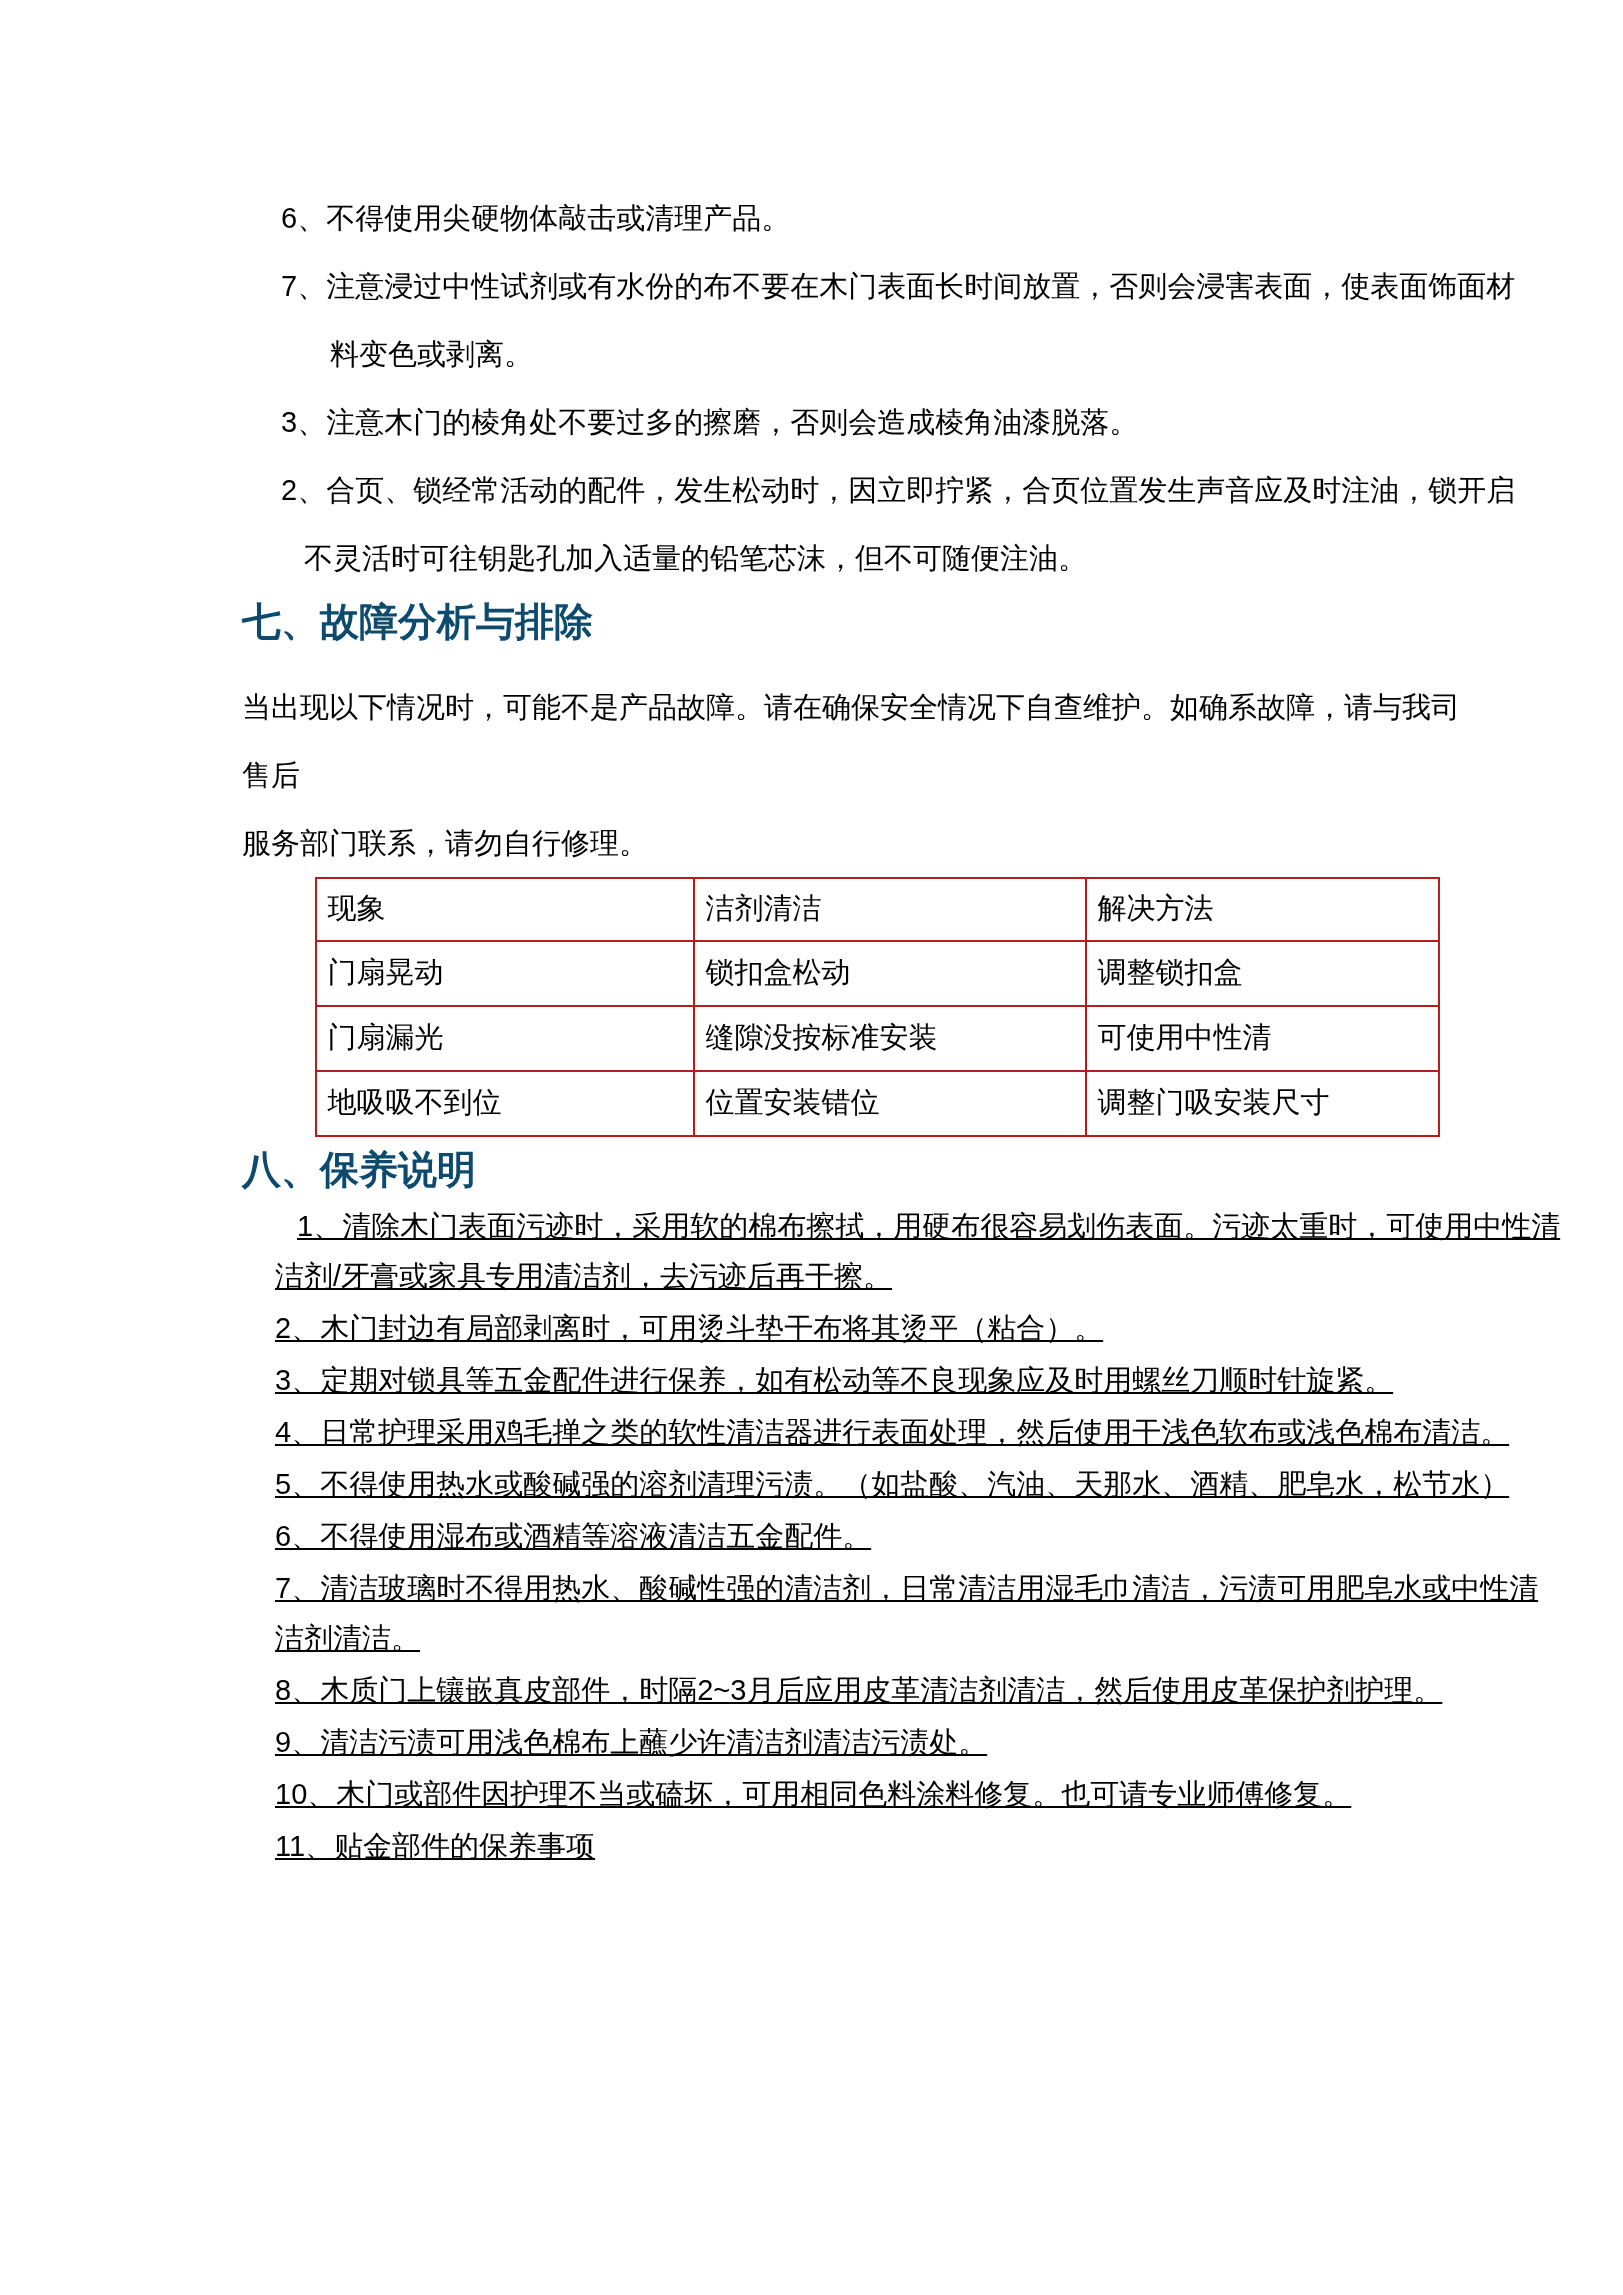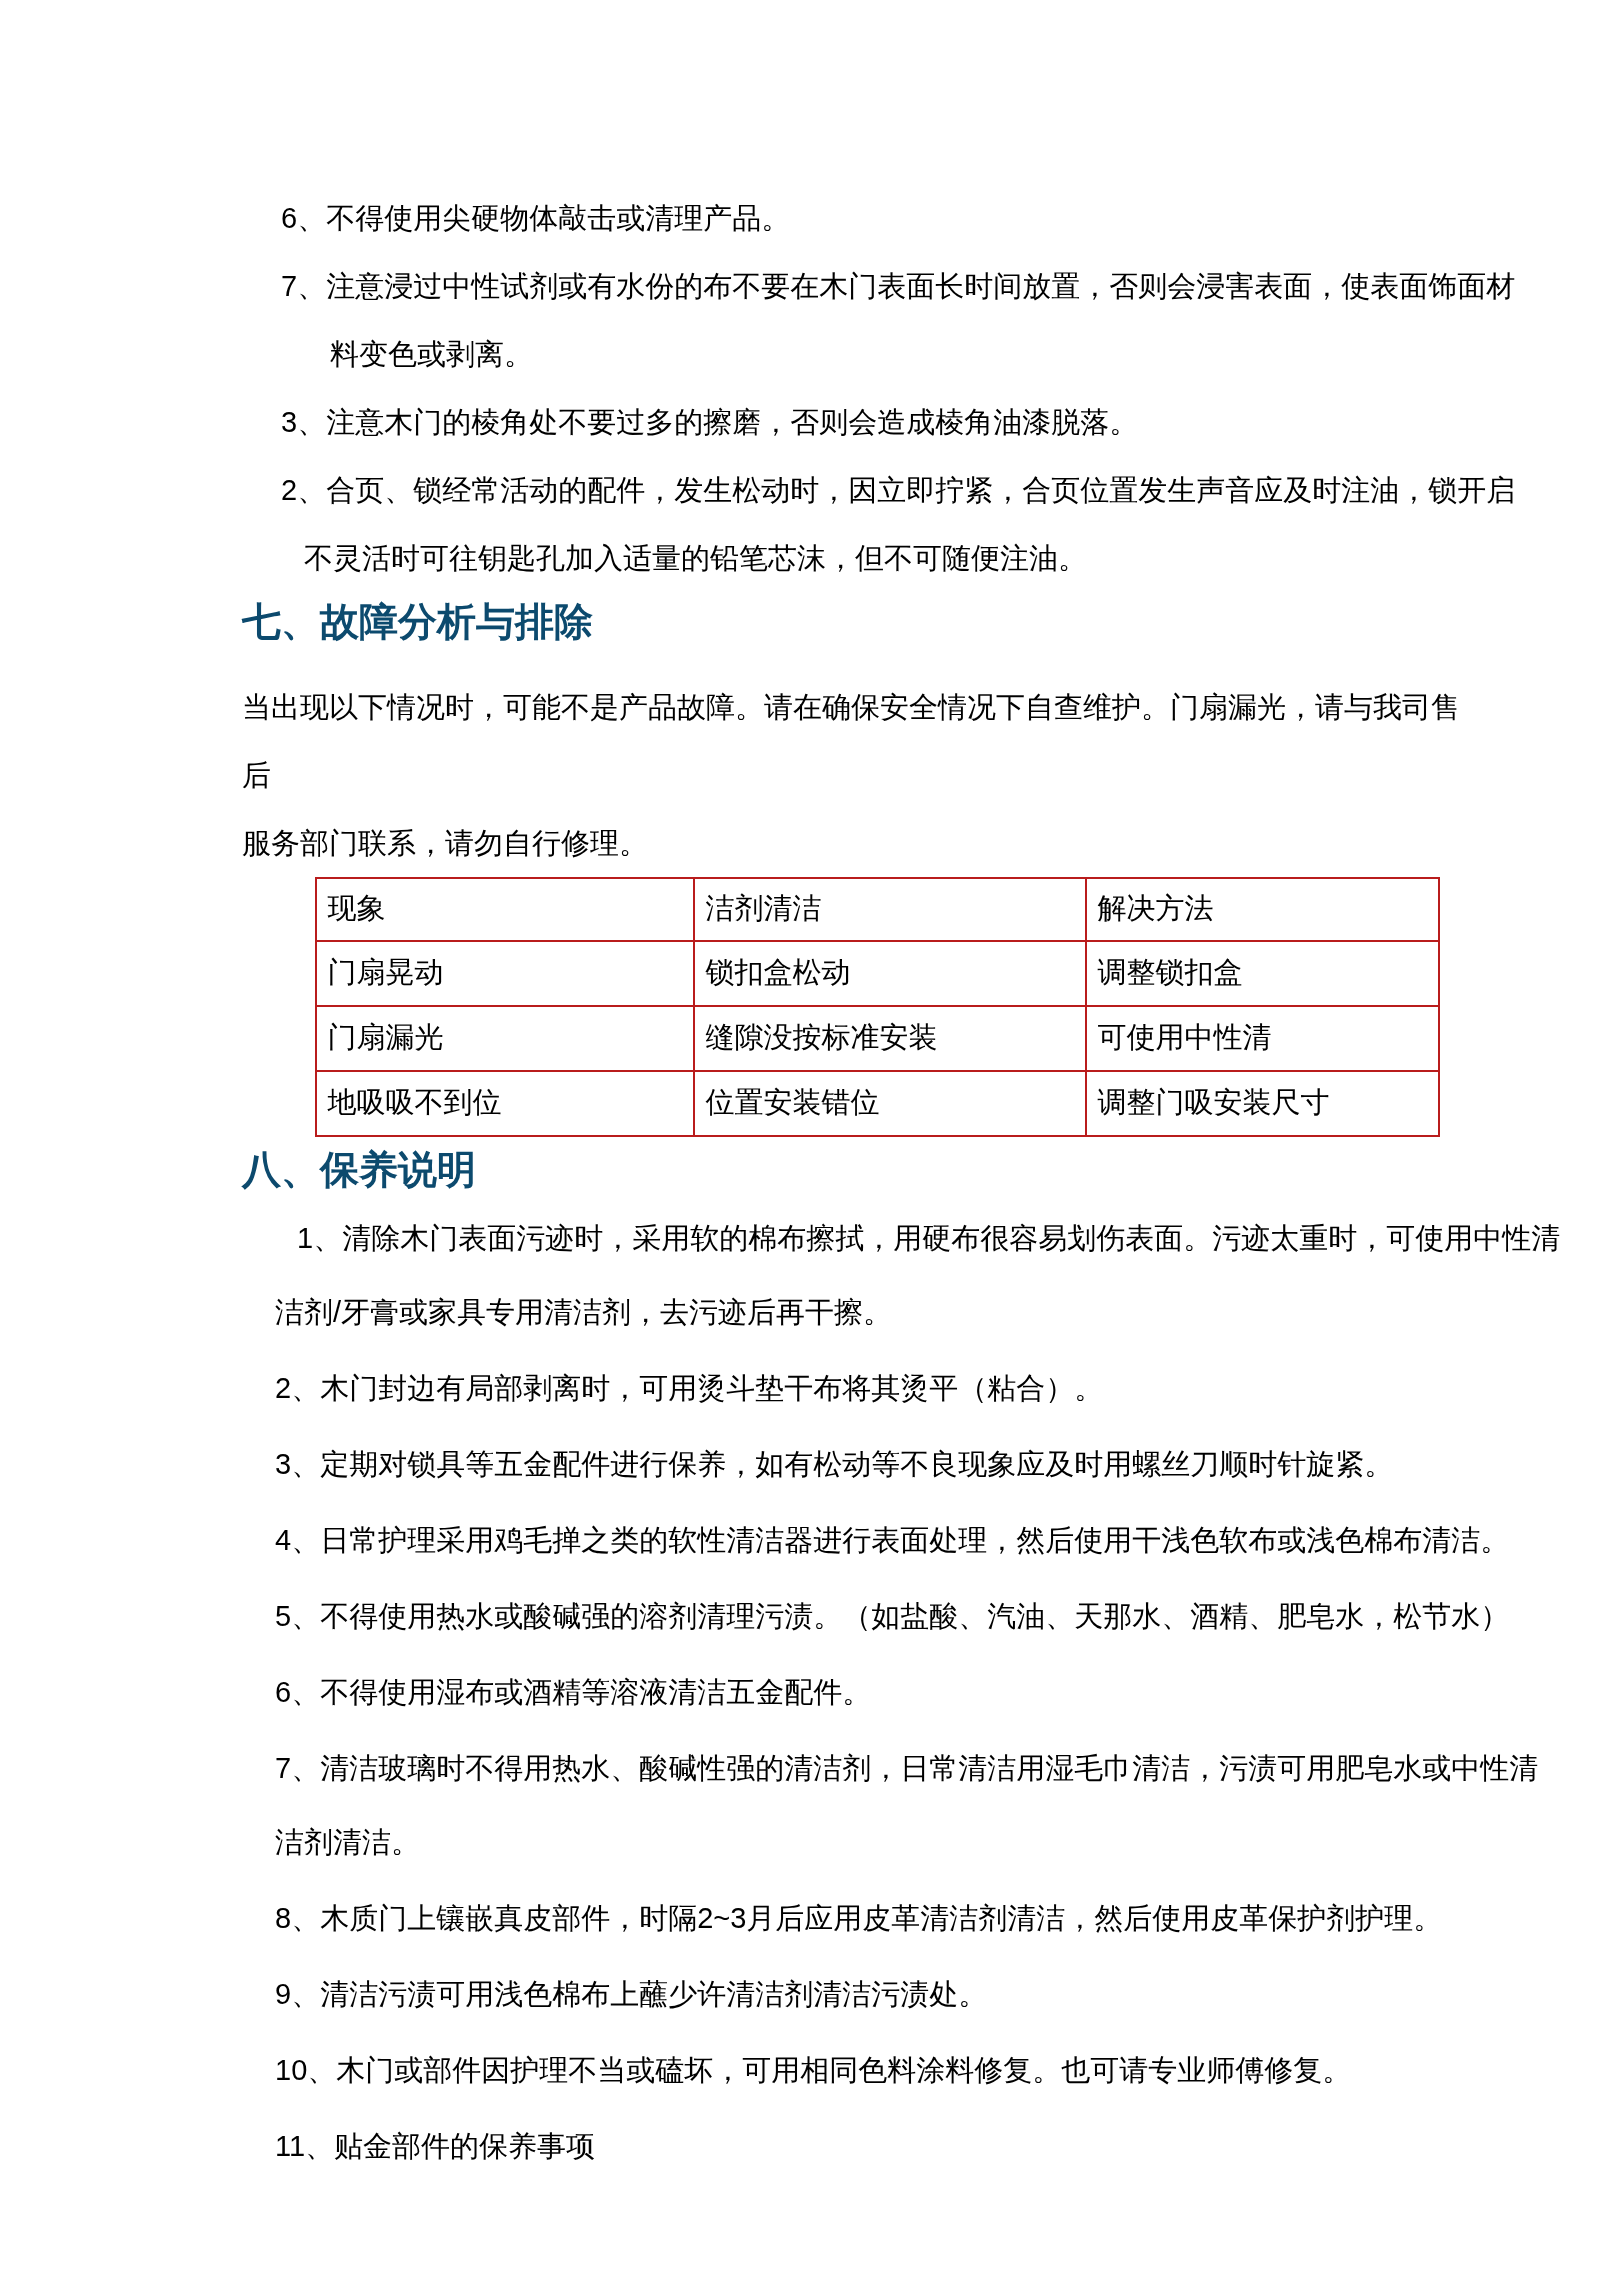--- a/index.html
+++ b/index.html
@@ -72,21 +72,22 @@
   .fault-table th { height: 61px; }
   .fault-table td { height: 63px; }
   .col-1 { width: 378px; }
   .col-2 { width: 392px; }
   .col-3 { width: 353px; }
   .h-care {
     margin-top: 3px;
   }
   .list-care .item {
     margin: 0 59px 2px 275px;
-    line-height: 74px;
+    line-height: 50px;
+    text-decoration: underline;
   }
   .list-care .item:first-child {
     margin-top: 2.6px;
   }
   .indent-first {
     text-indent: 22px;
   }
 </style>
 </head>
 <body>
@@ -98,21 +99,21 @@
       <p class="item">6、不得使用尖硬物体敲击或清理产品。</p>
       <p class="item hang75">7、注意浸过中性试剂或有水份的布不要在木门表面长时间放置，否则会浸害表面，使表面饰面材
 料变色或剥离。</p>
       <p class="item">3、注意木门的棱角处不要过多的擦磨，否则会造成棱角油漆脱落。</p>
       <p class="item hang35">2、合页、锁经常活动的配件，发生松动时，因立即拧紧，合页位置发生声音应及时注油，锁开启
 不灵活时可往钥匙孔加入适量的铅笔芯沫，但不可随便注油。</p>
     </div>
 
     <h2 class="heading">七、故障分析与排除</h2>
 
-    <p class="para">当出现以下情况时，可能不是产品故障。请在确保安全情况下自查维护。门扇漏光，请与我司售后
+    <p class="para">当出现以下情况时，可能不是产品故障。请在确保安全情况下自查维护。如确系故障，请与我司售后
 服务部门联系，请勿自行修理。</p>
 
     <table class="fault-table">
       <colgroup>
         <col class="col-1">
         <col class="col-2">
         <col class="col-3">
       </colgroup>
       <tbody>
           <tr>

